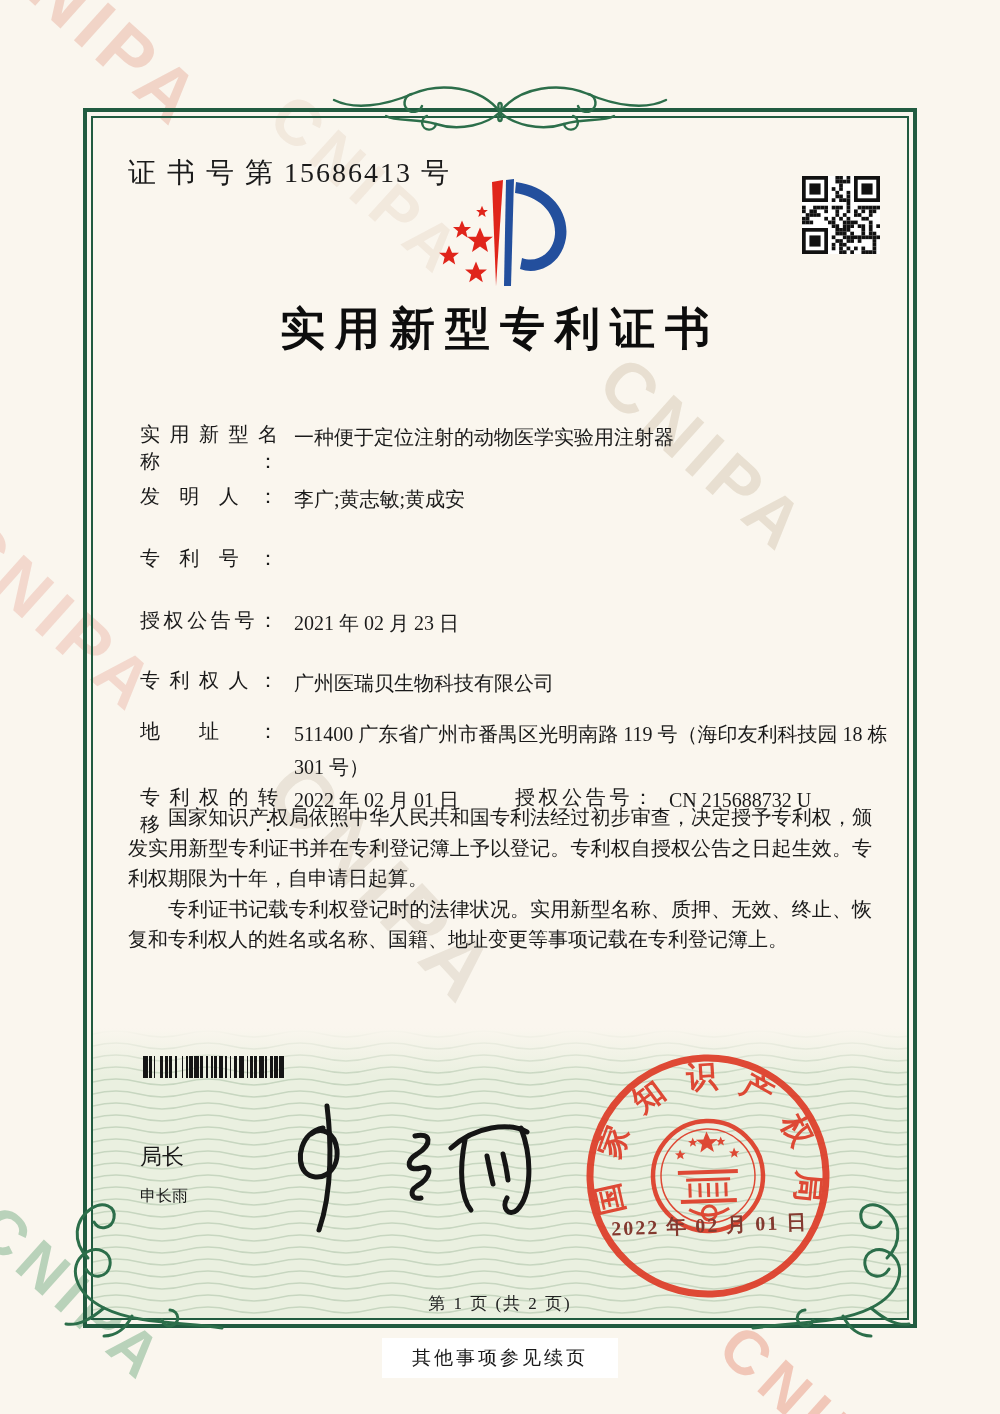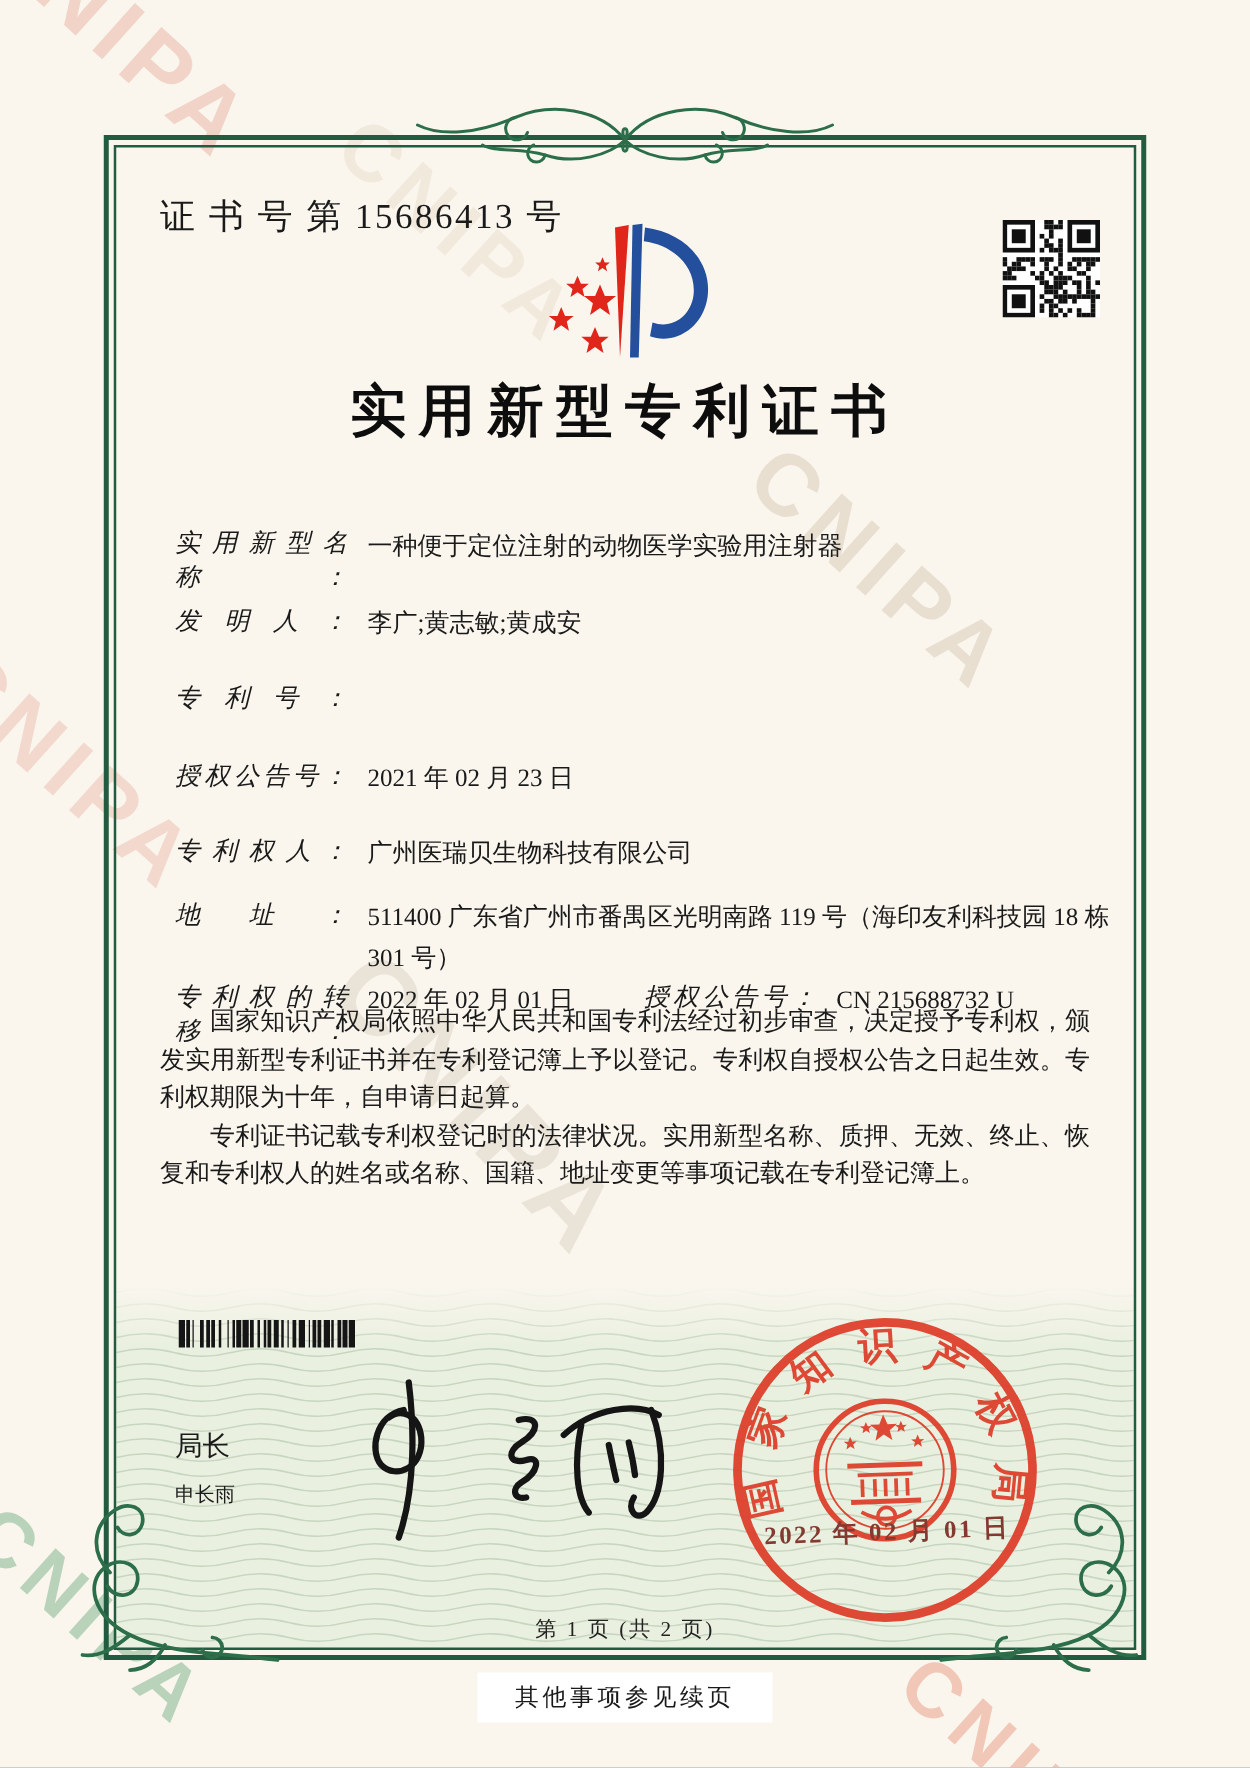--- a/index.html
+++ b/index.html
@@ -52,21 +52,21 @@
   .logo{position:absolute;left:430px;top:172px;z-index:4;}
   .qr{position:absolute;left:802px;top:176px;z-index:4;}
   .doc-title{
     position:absolute;left:0;top:299px;width:100%;text-align:center;
     font-size:45px;font-weight:bold;letter-spacing:10px;z-index:4;color:#0d0d0d;
   }
   
   .field{position:absolute;left:140px;display:flex;font-size:20px;z-index:4;}
   .f-label{
     display:inline-block;width:138px;flex:0 0 138px;
-    text-align:justify;text-align-last:justify;font-style:italic;
+    text-align:justify;text-align-last:justify;
   }
   .f-value{margin-left:16px;max-width:600px;line-height:33px;}
   .row-name{top:421px;}  .row-inv{top:483px;}  .row-pat{top:545px;}
   .row-app{top:607px;}   .row-own{top:667px;}  .row-addr{top:718px;}
   .row-grant{top:784px;}
   .grant2{position:absolute;left:515px;top:784px;display:flex;font-size:20px;z-index:4;justify-content:center;}
   
   .body-text{position:absolute;left:128px;top:802px;width:744px;font-size:20px;
     line-height:30.5px;text-align:justify;z-index:4;}
   .body-text p{margin:0;text-indent:2em;}

